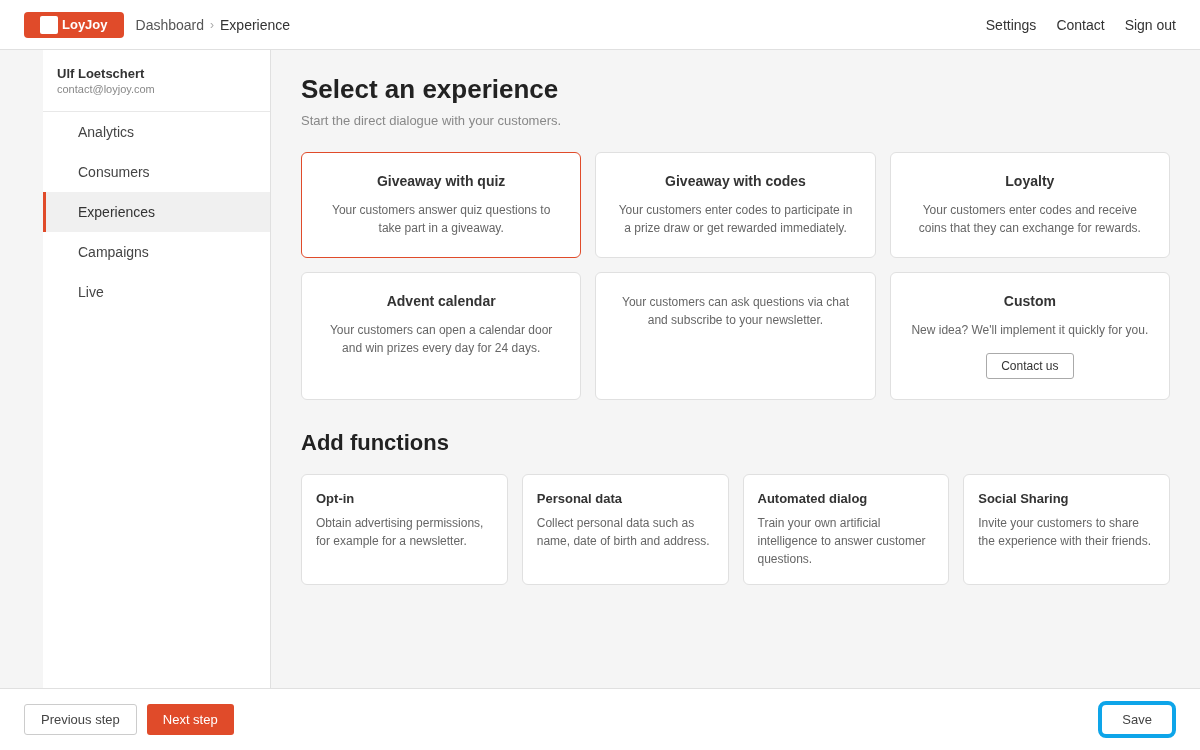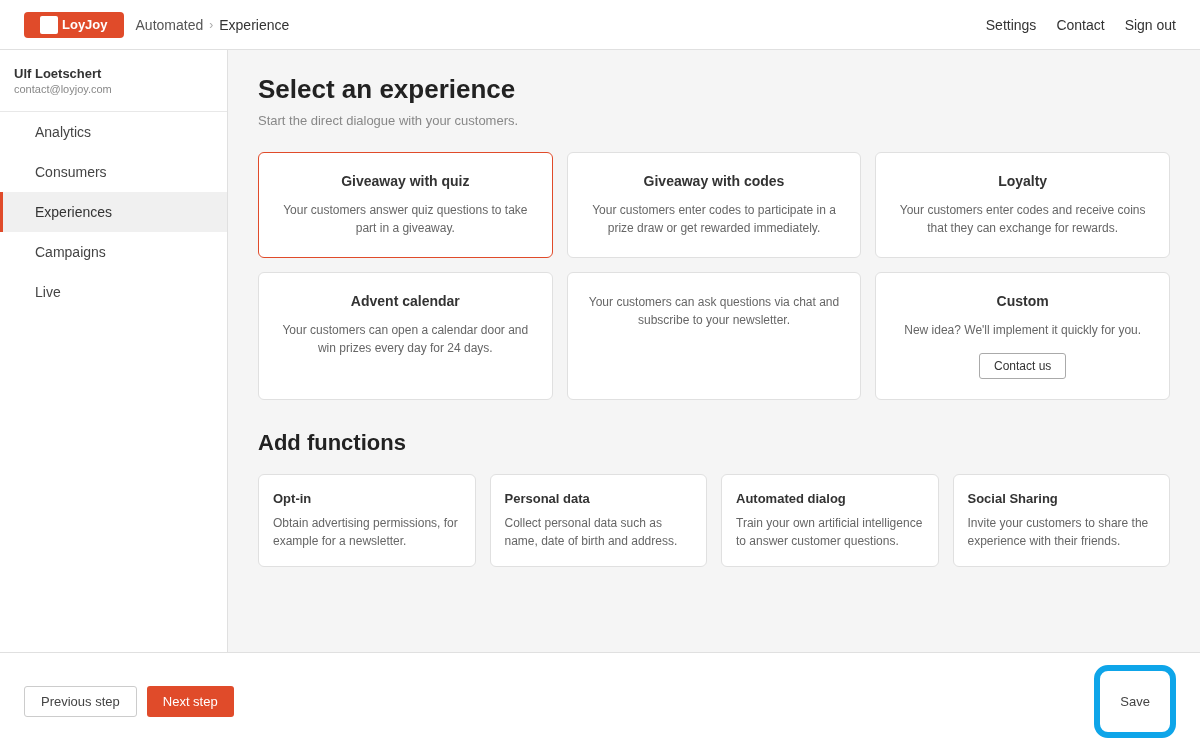--- a/index.html
+++ b/index.html
@@ -37,20 +37,21 @@
     .layout { display: flex; flex: 1; overflow: hidden; }
 
     
     .sidebar {
       width: 228px;
       background: #fff;
       border-right: 1px solid #e0e0e0;
       display: flex;
       flex-direction: column;
       flex-shrink: 0;
+      margin-left: 43px;
     }
     .user-info {
       padding: 16px 14px;
       border-bottom: 1px solid #e8e8e8;
     }
     .user-name { font-size: 13px; font-weight: 600; color: #333; }
     .user-email { font-size: 11px; color: #888; margin-top: 2px; }
     .nav-item {
       padding: 12px 32px;
       font-size: 14px;
@@ -139,40 +140,40 @@
     .btn-next {
       padding: 7px 16px;
       font-size: 13px;
       background: #e04b2a;
       border: none;
       border-radius: 3px;
       cursor: pointer;
       color: #fff;
     }
     .btn-save {
-      padding: 23px 20px;
-      font-size: 13px;
-      background: #fff;
-      border: 6px solid #0ea5e9;
-      border-radius: 14px;
+      padding: 7px 20px;
+      font-size: 13px;
+      background: #fff;
+      border: 4px solid #0ea5e9;
+      border-radius: 8px;
       cursor: pointer;
       color: #444;
     }
   </style>
 </head>
 <body>
 
 <div class="header">
   <div class="header-left">
     <div class="logo">
       <span class="logo-icon"></span>
       <span>LoyJoy</span>
     </div>
     <div class="breadcrumb">
-      <span>Automated</span>
+      <span>Dashboard</span>
       <span class="breadcrumb-sep">›</span>
       <span class="breadcrumb-current">Experience</span>
     </div>
   </div>
   <div class="header-right">
     <a class="header-link">Settings</a>
     <a class="header-link">Contact</a>
     <a class="header-link">Sign out</a>
   </div>
 </div>

